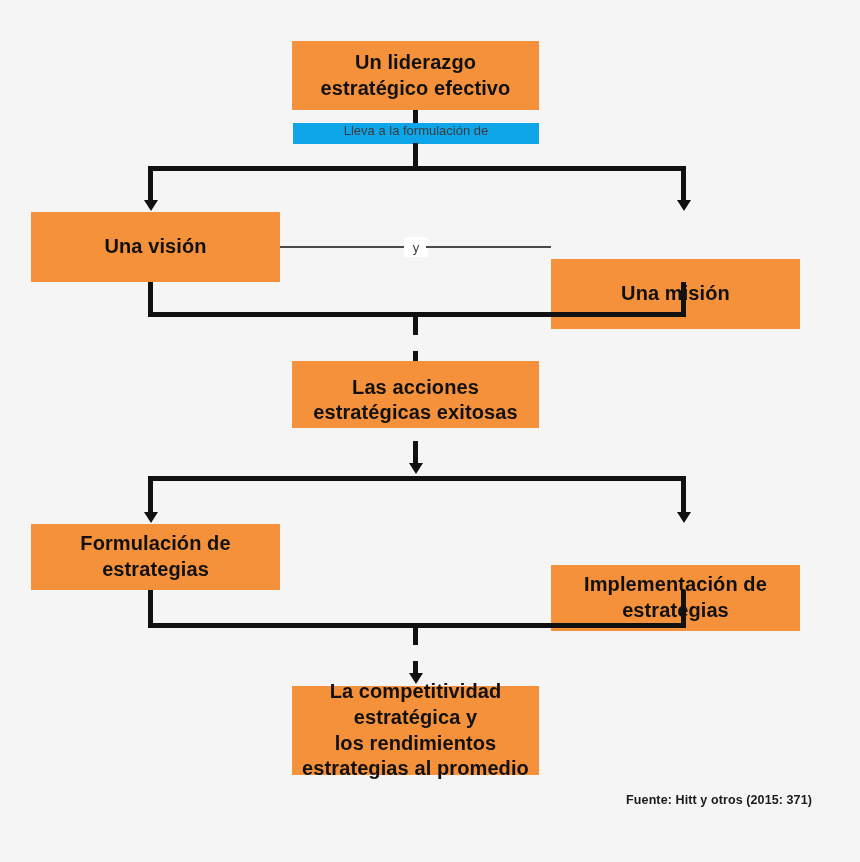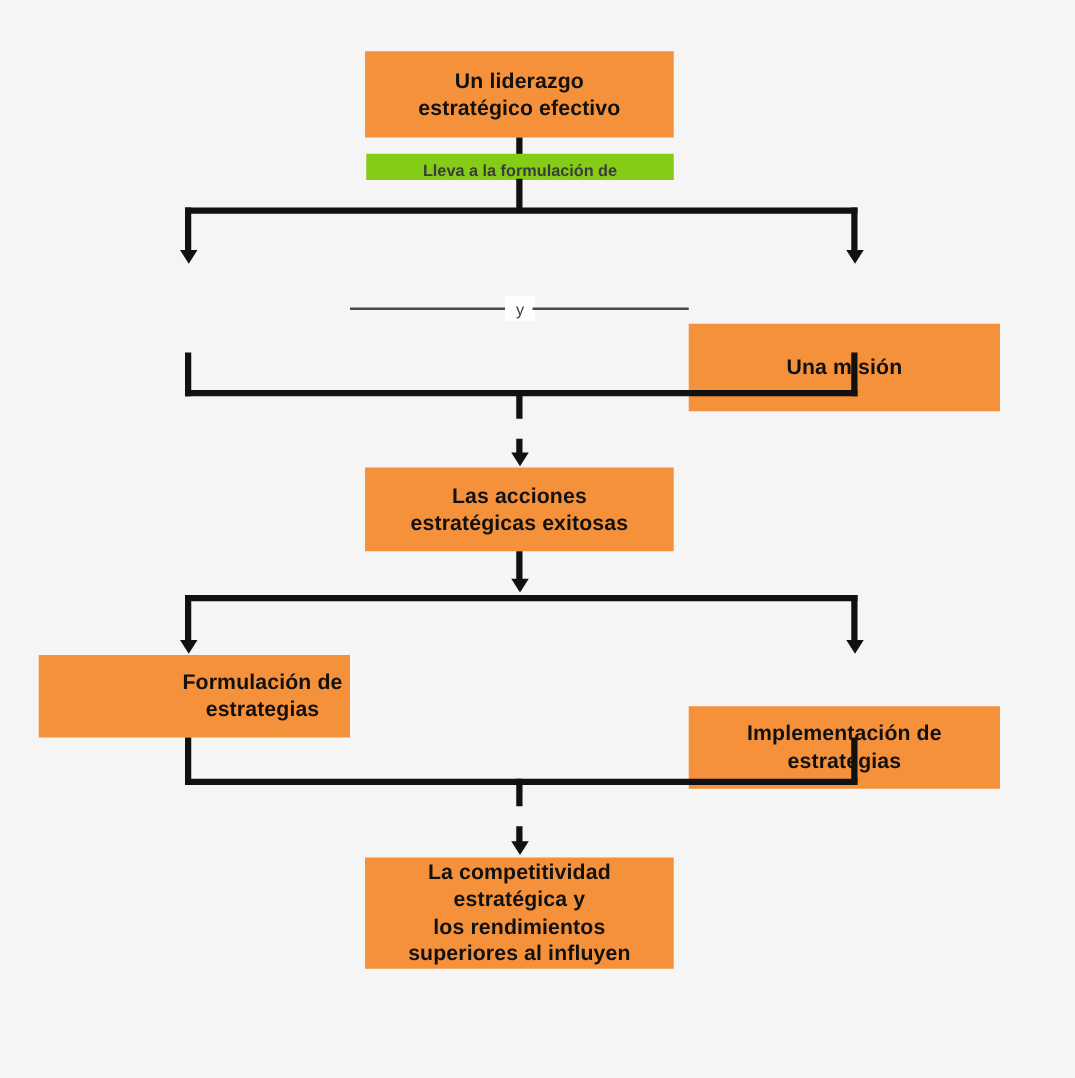--- a/index.html
+++ b/index.html
@@ -19,33 +19,33 @@
   
   .node {
     position: absolute;
     background: #f5913a;
     display: flex;
     align-items: center;
     justify-content: center;
     text-align: center;
     color: #111111;
     font-weight: bold;
-    font-size: 17px;
+    font-size: 20px;
     line-height: 1.28;
     letter-spacing: 0.1px;
     box-sizing: border-box;
     padding: 2px 6px;
   }
   .node span { display: block; white-space: pre-line; }
 
   #node-liderazgo      { left: 292px; top: 41px;  width: 247px; height: 69px; }
   #node-vision         { left: 31px;  top: 212px; width: 249px; height: 70px; }
   #node-mision         { left: 551px; top: 212px; width: 249px; height: 70px; margin-top: 47px; }
-  #node-acciones       { left: 292px; top: 374px; width: 247px; height: 67px; }
-  #node-formulacion    { left: 31px;  top: 524px; width: 249px; height: 66px; justify-content: flex-end; }
+  #node-acciones       { left: 292px; top: 361px; width: 247px; height: 67px; align-items: flex-end; }
+  #node-formulacion    { left: 31px;  top: 524px; width: 249px; height: 66px; }
   #node-implementacion { left: 551px; top: 524px; width: 249px; height: 66px; margin-top: 41px; }
   #node-competitividad { left: 292px; top: 686px; width: 247px; height: 89px; }
 
   
   .vline {
     position: absolute;
     width: 5px;
     background: #111111;
   }
   .hline {
@@ -65,28 +65,27 @@
   
   .thin-line {
     position: absolute;
     height: 2px;
     background: #4a4a4a;
   }
 
   
   .edge-label {
     position: absolute;
-    background: #84cc16;
+    background: #0ea5e9;
     color: #3c3c3c;
     font-size: 13px;
     display: flex;
-    align-items: flex-end;
+    align-items: flex-start;
     justify-content: center;
     box-sizing: border-box;
-    font-weight: bold;
   }
   .edge-label-small {
     position: absolute;
     background: #ffffff;
     color: #3c3c3c;
     font-size: 13px;
     display: flex;
     align-items: center;
     justify-content: center;
     box-sizing: border-box;
@@ -125,20 +124,23 @@
     <span>Lleva a la formulación de</span>
   </div>
   <div class="vline" style="left:413px; top:143px; height:27px;"></div>
 
   <div class="hline" style="left:148px; top:166px; width:538px;"></div>
   <div class="vline" style="left:148px; top:166px; height:36px;"></div>
   <div class="arrow-head" style="left:143.5px; top:200px;"></div>
   <div class="vline" style="left:681px; top:166px; height:36px;"></div>
   <div class="arrow-head" style="left:676.5px; top:200px;"></div>
 
+  <div class="node" id="node-vision">
+    <span>Una visión</span>
+  </div>
   <div class="node" id="node-mision">
     <span>Una misión</span>
   </div>
 
   <div class="thin-line" style="left:280px; top:246px; width:126px;"></div>
   <div class="edge-label-small" id="label-y">
     <span>y</span>
   </div>
   <div class="thin-line" style="left:426px; top:246px; width:125px;"></div>
 
@@ -179,17 +181,18 @@
   <div class="vline" style="left:413px; top:623px; height:22px;"></div>
 
 
   <div class="vline" style="left:413px; top:661px; height:13px;"></div>
   <div class="arrow-head" style="left:408.5px; top:673px;"></div>
 
   <div class="node" id="node-competitividad">
     <span>La competitividad
 estratégica y
 los rendimientos
-superiores al influyen</span>
+estrategias al promedio</span>
   </div>
 
+  <div id="source-note">Fuente: Hitt y otros (2015: 371)</div>
 
 </div>
 
 </body></html>

